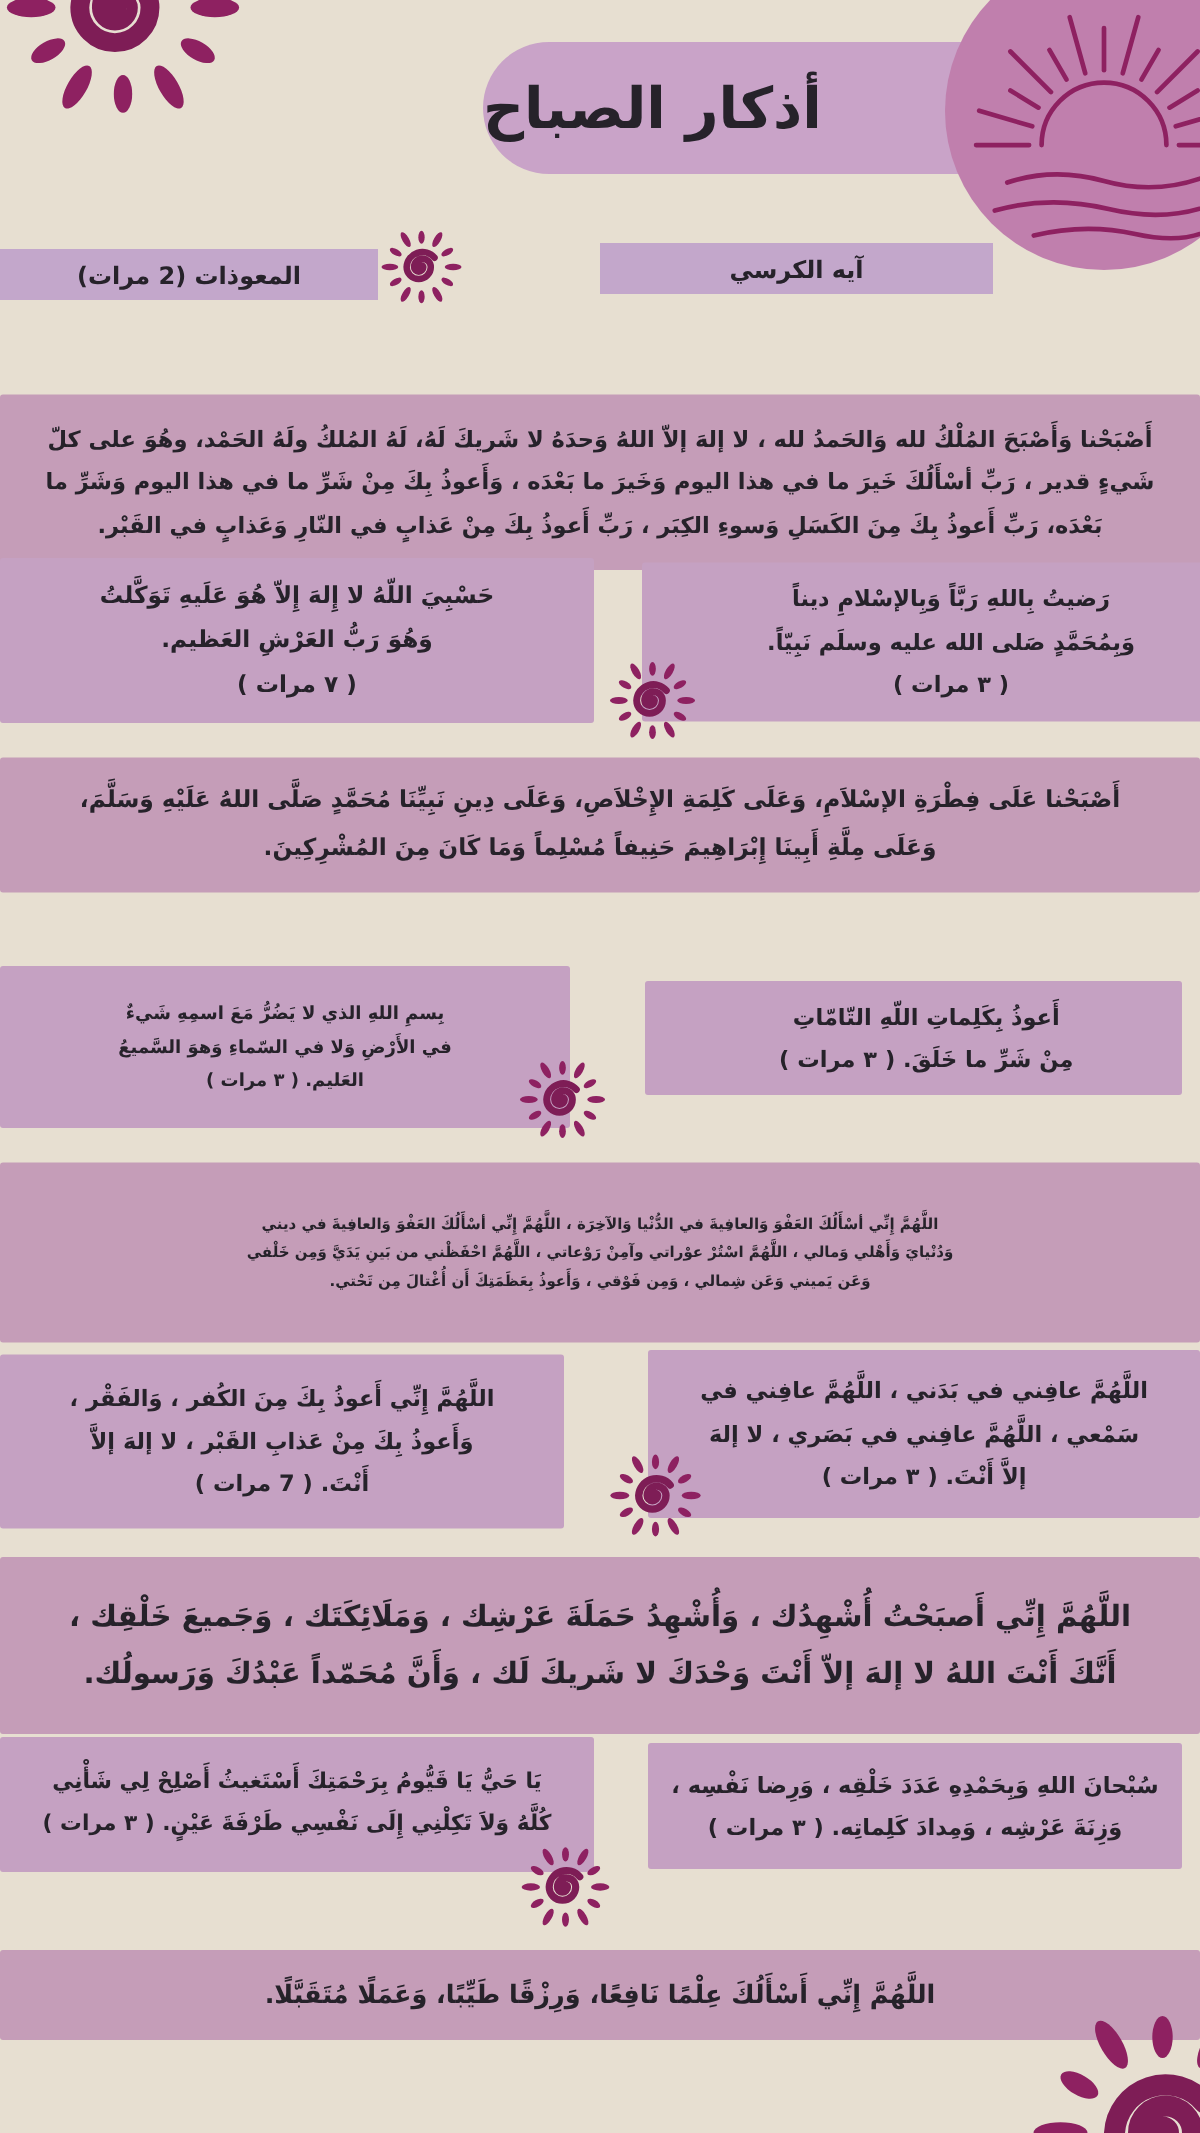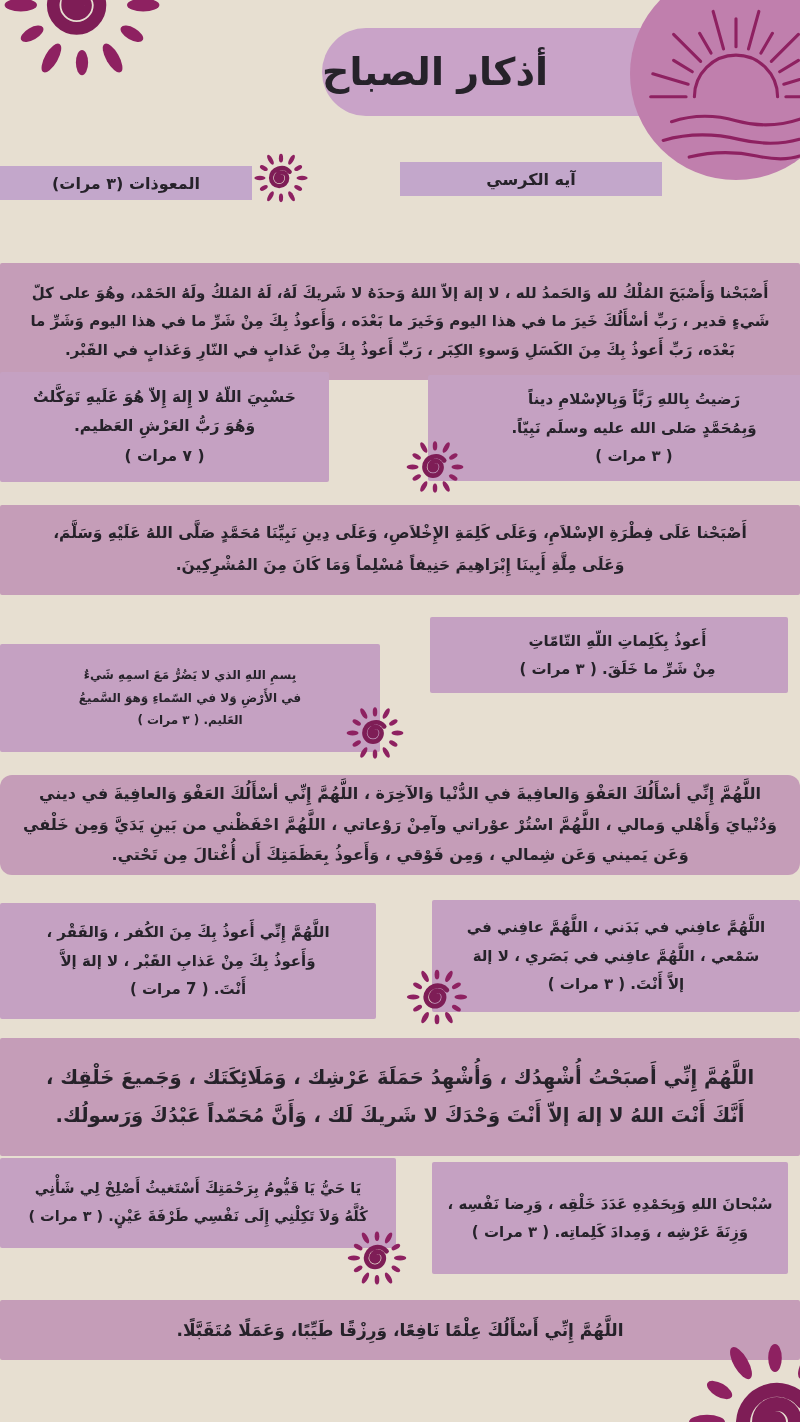--- a/index.html
+++ b/index.html
@@ -9,31 +9,31 @@
   }
   .block{
     position:absolute;display:flex;align-items:center;justify-content:center;
     box-sizing:border-box;text-align:center;white-space:pre-line;
     border-radius:2px;padding:4px 14px;font-weight:bold;line-height:1.9;
   }
   .wide{left:0;width:800px;background:#c59db8;}
   .side{background:#c5a1c2;}
   .b1{top:228px;height:117px;font-size:15px;margin-top:35px;}
   .b2{top:505px;height:90px;font-size:15.5px;line-height:2.05;}
-  .b3{top:775px;height:100px;font-size:16px;border-radius:12px;}
+  .b3{top:775px;height:120px;font-size:10px;}
   .b4{top:1038px;height:118px;font-size:19.5px;line-height:1.95;}
   .b5{top:1300px;height:60px;font-size:17px;}
-  .r1l{left:0;top:372px;width:329px;height:110px;font-size:15.5px;}
+  .r1l{left:0;top:372px;width:396px;height:110px;font-size:15.5px;}
   .r1r{left:428px;top:375px;width:412px;height:106px;font-size:15px;}
   .r2l{left:0;top:644px;width:380px;height:108px;font-size:12px;}
-  .r2r{left:430px;top:617px;width:358px;height:76px;font-size:15px;padding-left:31px;}
+  .r2r{left:430px;top:654px;width:358px;height:76px;font-size:15px;padding-left:31px;}
   .r3l{left:0;top:903px;width:376px;height:116px;font-size:15px;}
   .r3r{left:432px;top:900px;width:368px;height:112px;font-size:15px;align-items:center;}
   .r4l{left:0;top:1158px;width:396px;height:90px;font-size:14.5px;}
-  .r4r{left:432px;top:1162px;width:356px;height:112px;font-size:15px;}
+  .r4r{left:432px;top:1162px;width:356px;height:84px;font-size:15px;}
   .title-pill{
     position:absolute;left:322px;top:28px;width:368px;height:88px;
     background:#c9a3c8;border-radius:44px;display:flex;align-items:center;
     justify-content:flex-end;font-size:38px;font-weight:bold;z-index:1;
   }
   .bar{
     position:absolute;height:34px;background:#c3a7cb;display:flex;
     align-items:center;justify-content:center;font-size:16px;font-weight:bold;
   }
   .bar-right{left:400px;top:162px;width:262px;}
@@ -131,21 +131,21 @@
       <path d="M38 142 Q 68 132 100 141 T 163 139"></path>
       <path d="M30 160 Q 65 150 103 159 T 172 155"></path>
       <path d="M55 176 Q 88 168 120 175 T 170 171"></path>
     </svg>
   </div>
 
   <div class="bar bar-right">
     <span>آيه الكرسي</span>
   </div>
   <div class="bar bar-left">
-    <span>المعوذات (٣ مرات)</span>
+    <span>المعوذات (2 مرات)</span>
   </div>
   <div class="deco sw-hdr">
     <svg viewBox="0 0 100 100">
         <use href="#swirl"></use>
       </svg>
   </div>
 
   <div class="block wide b1">
     <span>أَصْبَحْنا وَأَصْبَحَ المُلْكُ لله وَالحَمدُ لله ، لا إلهَ إلاّ اللهُ وَحدَهُ لا شَريكَ لَهُ، لَهُ المُلكُ ولَهُ الحَمْد، وهُوَ على كلّ
 شَيءٍ قدير ، رَبِّ أسْأَلُكَ خَيرَ ما في هذا اليوم وَخَيرَ ما بَعْدَه ، وَأَعوذُ بِكَ مِنْ شَرِّ ما في هذا اليوم وَشَرِّ ما

